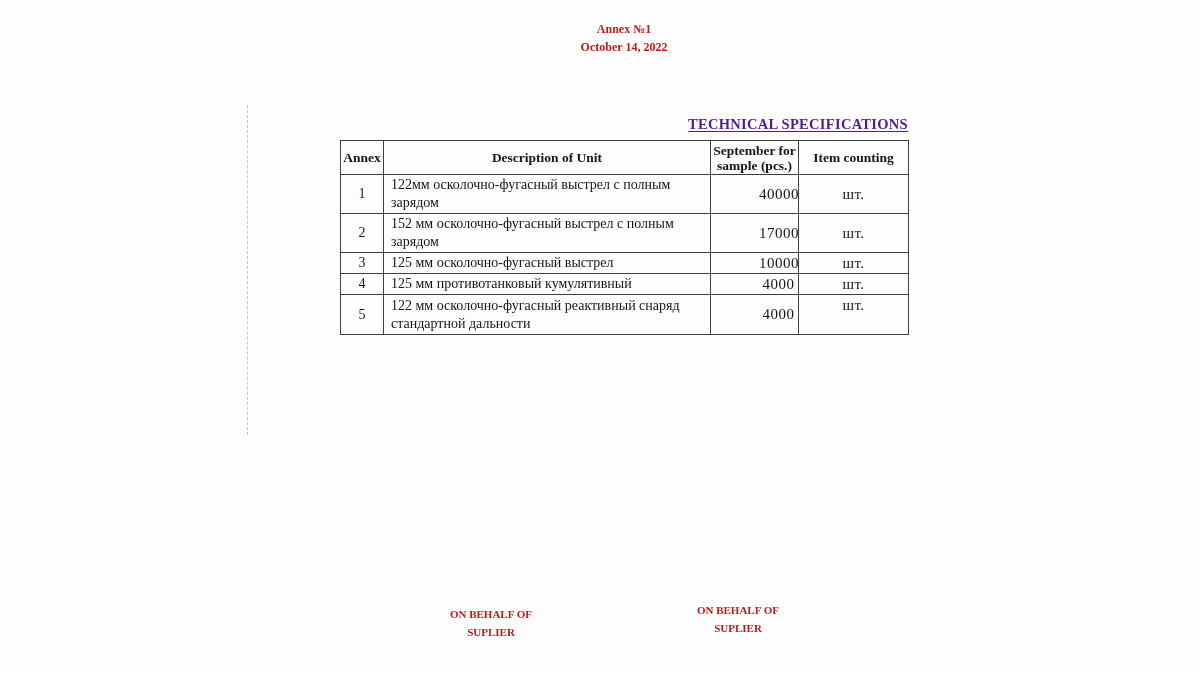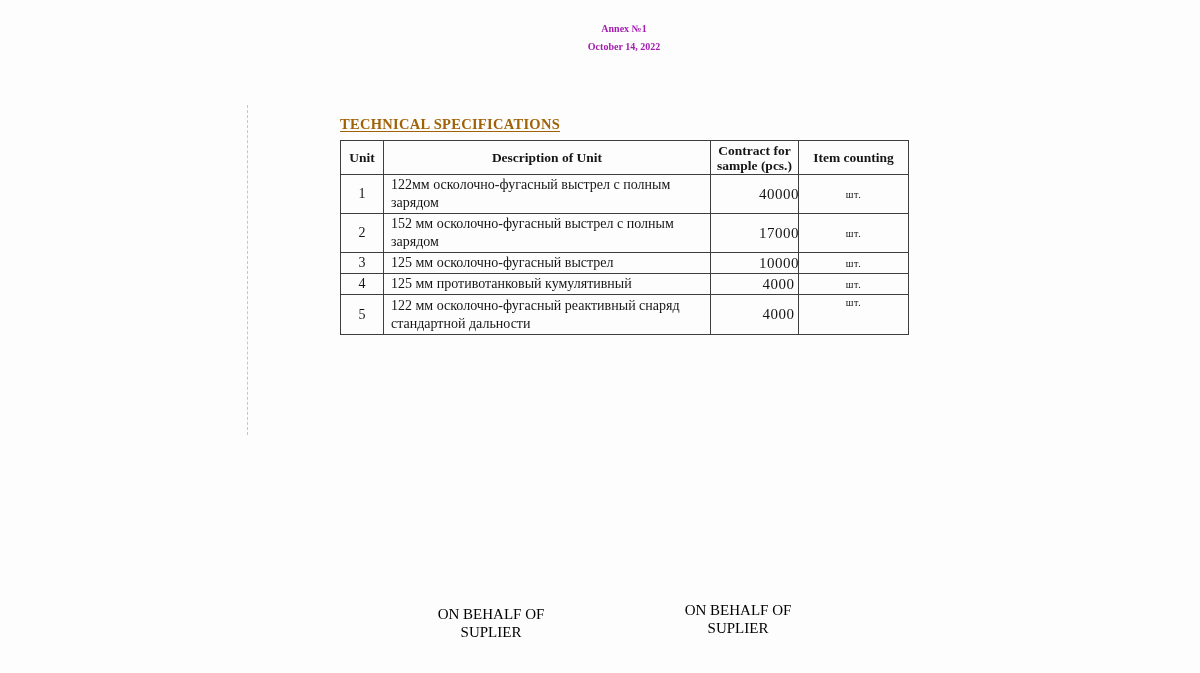--- a/index.html
+++ b/index.html
@@ -28,36 +28,36 @@
   }
 
   
   .doc-header {
     position: absolute;
     left: 340px;
     top: 20px;
     width: 568px;
     text-align: center;
     font-weight: bold;
-    font-size: 10px;
+    font-size: 12px;
     line-height: 18px;
-    color: #a21caf;
+    color: #b91c1c;
   }
 
   
   .doc-title {
     position: absolute;
     left: 340px;
     top: 116px;
     width: 568px;
-    text-align: left;
+    text-align: right;
     font-weight: bold;
     font-size: 14.5px;
     letter-spacing: 0.3px;
-    color: #a16207;
+    color: #4c1d95;
   }
   .doc-title span {
     text-decoration: underline;
     text-underline-offset: 2px;
   }
 
   
   table.spec {
     position: absolute;
     left: 340px;
@@ -81,37 +81,37 @@
     font-weight: bold;
     font-size: 13.5px;
     text-align: center;
     height: 34px;
     line-height: 15px;
     padding: 1px 2px;
   }
   td.item-cell { text-align: center; font-size: 14px; }
   td.desc-cell { text-align: left; padding: 1px 6px 1px 7px; line-height: 18px; font-family: Liberation Serif, serif; }
   td.qty-cell  { text-align: center; font-size: 15px; letter-spacing: 0.5px; padding-left: 48px; }
-  td.unit-cell { text-align: center; font-size: 10px; letter-spacing: 0.5px; }
+  td.unit-cell { text-align: center; font-size: 15px; letter-spacing: 0.5px; }
   tr.r1 { height: 39px; }
   tr.r2 { height: 38px; }
   tr.r3 { height: 21px; }
   tr.r4 { height: 20px; }
   tr.r5 { height: 40px; }
   tr.r5 td.unit-cell { vertical-align: top; padding-top: 2px; }
 
   
   .sig {
     position: absolute;
     width: 170px;
     text-align: center;
-    font-weight: normal;
-    font-size: 15px;
+    font-weight: bold;
+    font-size: 11px;
     line-height: 17.5px;
-    color: #000000;
+    color: #b91c1c;
   }
   .sig-left  { left: 406px; top: 606px; }
   .sig-right { left: 653px; top: 602px; }
 </style>
 </head>
 <body>
 
 <div class="canvas">
 
   <div class="scan-line"></div>
@@ -127,23 +127,23 @@
 
   <table class="spec">
     <colgroup>
       <col class="c-item">
         <col class="c-desc">
         <col class="c-qty">
         <col class="c-unit">
     </colgroup>
     <thead>
       <tr>
-        <th>Unit</th>
+        <th>Annex</th>
         <th>Description of Unit</th>
-        <th>Contract for sample (pcs.)</th>
+        <th>September for sample (pcs.)</th>
         <th>Item counting</th>
       </tr>
     </thead>
     <tbody>
       <tr class="r1">
         <td class="item-cell">1</td>
         <td class="desc-cell">122мм осколочно-фугасный выстрел с полным зарядом</td>
         <td class="qty-cell">40000</td>
         <td class="unit-cell">шт.</td>
       </tr>

